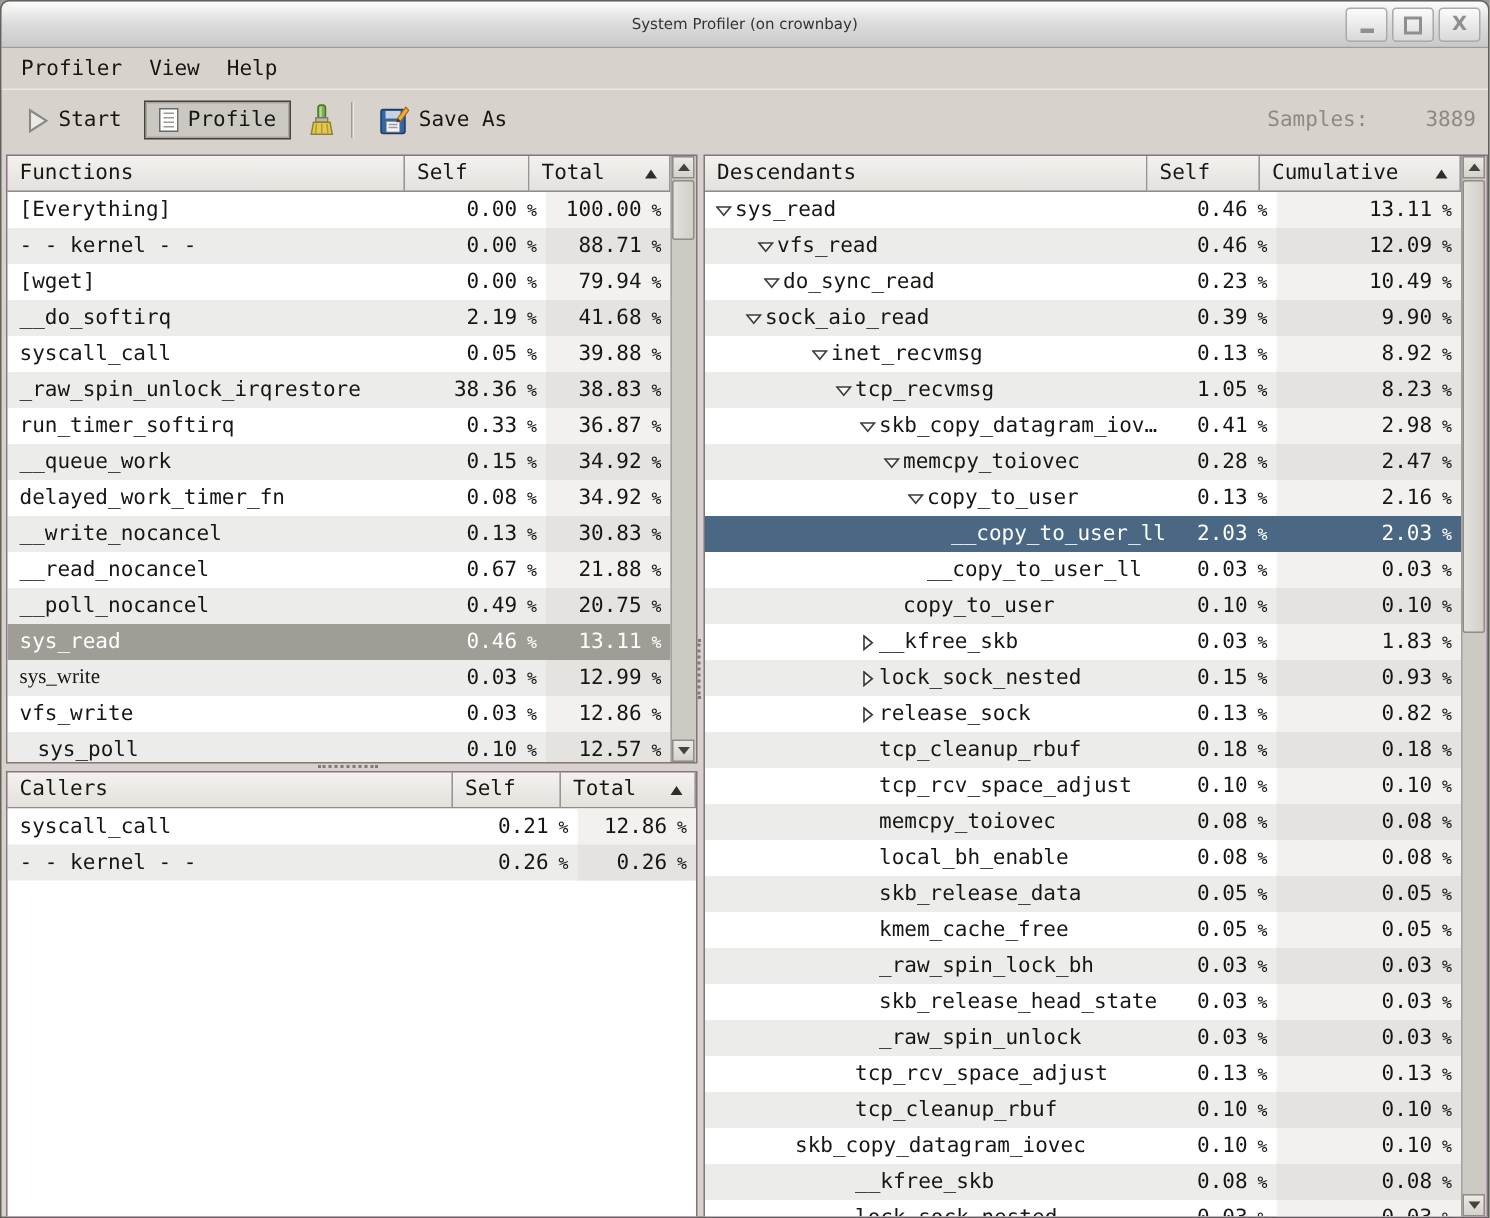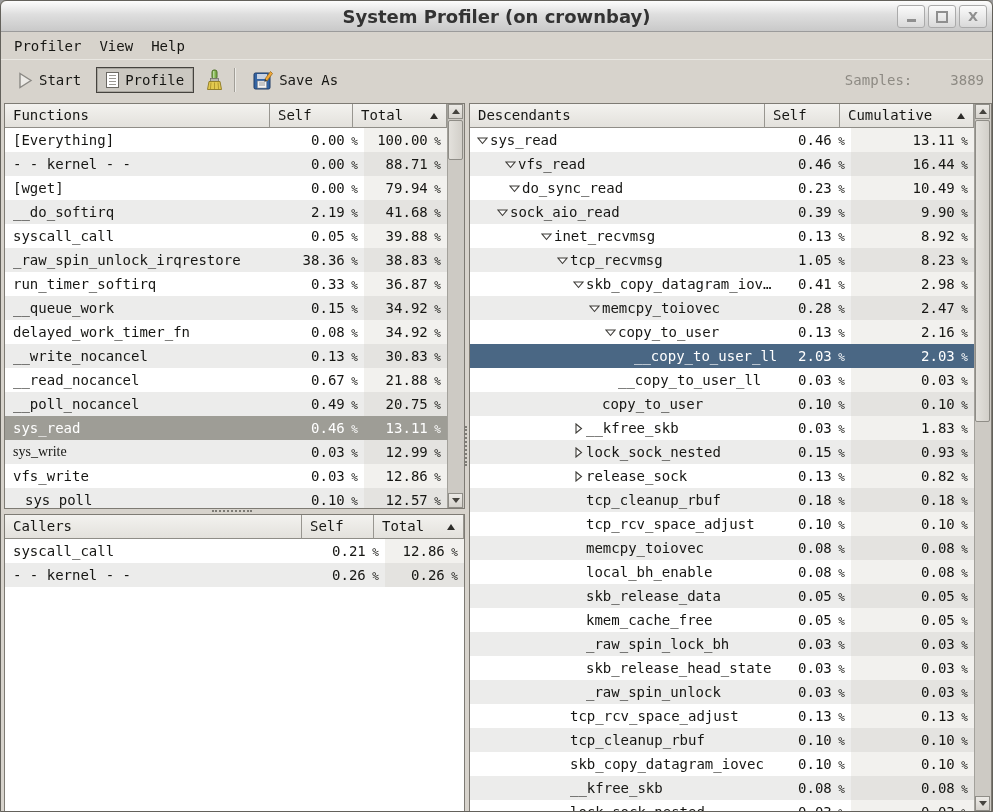--- a/index.html
+++ b/index.html
@@ -9,21 +9,21 @@
     background:#d7d3cc;
     font-family:"DejaVu Sans Mono","Liberation Mono",monospace;
     font-size:14px;color:#161613;overflow:hidden;
   }
   
   #titlebar{
     height:30px;display:flex;align-items:center;justify-content:center;position:relative;
     background:linear-gradient(#fdfdfd,#dedede 45%,#c9c9c9);
     border-bottom:1px solid #9b9b9b;border-radius:6px 6px 0 0;
   }
-  #title-text{font-family:"DejaVu Sans","Liberation Sans",sans-serif;font-weight:bold;font-size:18px;color:#333;}
+  #title-text{font-family:"DejaVu Sans","Liberation Sans",sans-serif;font-weight:normal;font-size:10px;color:#333;}
   #win-controls{position:absolute;right:5px;top:4px;display:flex;gap:3px;}
   .win-btn{
     width:26px;height:21px;border:1px solid #aaa;border-radius:3px;
     background:linear-gradient(#fbfbfb,#d9d9d9);
     display:flex;align-items:center;justify-content:center;
   }
   .glyph-min{width:9px;height:3px;background:#8f8f8f;margin-top:8px;}
   .glyph-max{width:8px;height:8px;border:2px solid #8f8f8f;}
   .glyph-close{color:#8f8f8f;font-family:"DejaVu Sans","Liberation Sans",sans-serif;font-weight:bold;font-size:13px;line-height:13px;}
   
@@ -317,21 +317,21 @@
                     <polygon points="1,3 10,3 5.5,8.5" fill="#fdfdfd" stroke="#3e3c38" stroke-width="1.1"></polygon>
                   </svg></span><span>sys_read</span></div>
               <div class="cell num c-self"><span>0.46</span><span class="pct"> %</span></div>
               <div class="cell num c-total sorted"><span>13.11</span><span class="pct"> %</span></div>
             </div>
             <div class="trow stripe">
               <div class="cell name" style="padding-left: 32px;"><span class="expander"><svg width="11" height="11" viewBox="0 0 11 11">
                     <polygon points="1,3 10,3 5.5,8.5" fill="#fdfdfd" stroke="#3e3c38" stroke-width="1.1"></polygon>
                   </svg></span><span>vfs_read</span></div>
               <div class="cell num c-self"><span>0.46</span><span class="pct"> %</span></div>
-              <div class="cell num c-total sorted"><span>16.44</span><span class="pct"> %</span></div>
+              <div class="cell num c-total sorted"><span>12.09</span><span class="pct"> %</span></div>
             </div>
             <div class="trow">
               <div class="cell name" style="padding-left: 36px;"><span class="expander"><svg width="11" height="11" viewBox="0 0 11 11">
                     <polygon points="1,3 10,3 5.5,8.5" fill="#fdfdfd" stroke="#3e3c38" stroke-width="1.1"></polygon>
                   </svg></span><span>do_sync_read</span></div>
               <div class="cell num c-self"><span>0.23</span><span class="pct"> %</span></div>
               <div class="cell num c-total sorted"><span>10.49</span><span class="pct"> %</span></div>
             </div>
             <div class="trow stripe">
               <div class="cell name" style="padding-left: 24px;"><span class="expander"><svg width="11" height="11" viewBox="0 0 11 11">
@@ -460,21 +460,21 @@
               <div class="cell name" style="padding-left: 84px;"><span class="expander"></span><span>tcp_rcv_space_adjust</span></div>
               <div class="cell num c-self"><span>0.13</span><span class="pct"> %</span></div>
               <div class="cell num c-total sorted"><span>0.13</span><span class="pct"> %</span></div>
             </div>
             <div class="trow stripe">
               <div class="cell name" style="padding-left: 84px;"><span class="expander"></span><span>tcp_cleanup_rbuf</span></div>
               <div class="cell num c-self"><span>0.10</span><span class="pct"> %</span></div>
               <div class="cell num c-total sorted"><span>0.10</span><span class="pct"> %</span></div>
             </div>
             <div class="trow">
-              <div class="cell name" style="padding-left: 84px;"><span class="expander"></span><span>skb_copy_datagram_iovec</span></div>
+              <div class="cell name" style="padding-left: 44px;"><span class="expander"></span><span>skb_copy_datagram_iovec</span></div>
               <div class="cell num c-self"><span>0.10</span><span class="pct"> %</span></div>
               <div class="cell num c-total sorted"><span>0.10</span><span class="pct"> %</span></div>
             </div>
             <div class="trow stripe">
               <div class="cell name" style="padding-left: 84px;"><span class="expander"></span><span>__kfree_skb</span></div>
               <div class="cell num c-self"><span>0.08</span><span class="pct"> %</span></div>
               <div class="cell num c-total sorted"><span>0.08</span><span class="pct"> %</span></div>
             </div>
             <div class="trow">
               <div class="cell name" style="padding-left: 84px;"><span class="expander"></span><span>lock_sock_nested</span></div>

